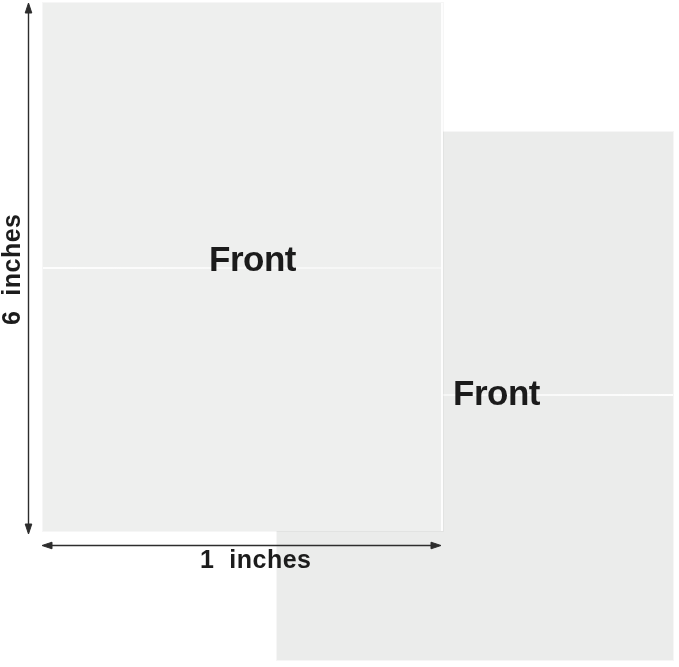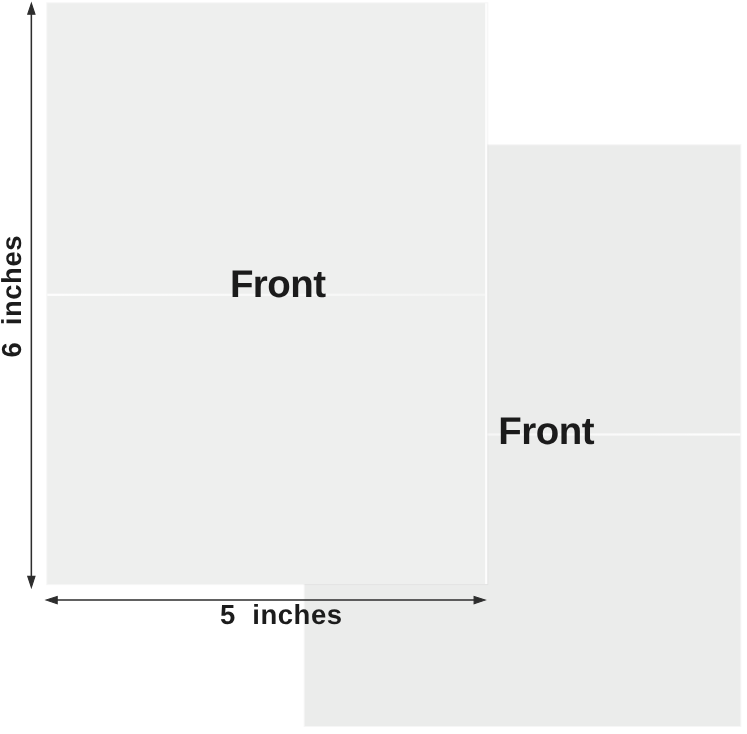--- a/index.html
+++ b/index.html
@@ -111,15 +111,15 @@
 
     <g stroke="#2d2d2d" fill="#2d2d2d">
       <line x1="50" y1="545.5" x2="433" y2="545.5" stroke-width="1.4"></line>
       <polygon points="42,545.5 52,542.2 52,548.8"></polygon>
       <polygon points="441,545.5 431,542.2 431,548.8"></polygon>
     </g>
   </svg>
 
   <div class="dim-label dim-label-height">6  inches</div>
 
-  <div class="dim-label dim-label-width">5  inches</div>
+  <div class="dim-label dim-label-width">1  inches</div>
 
 </div>
 
 </body></html>

